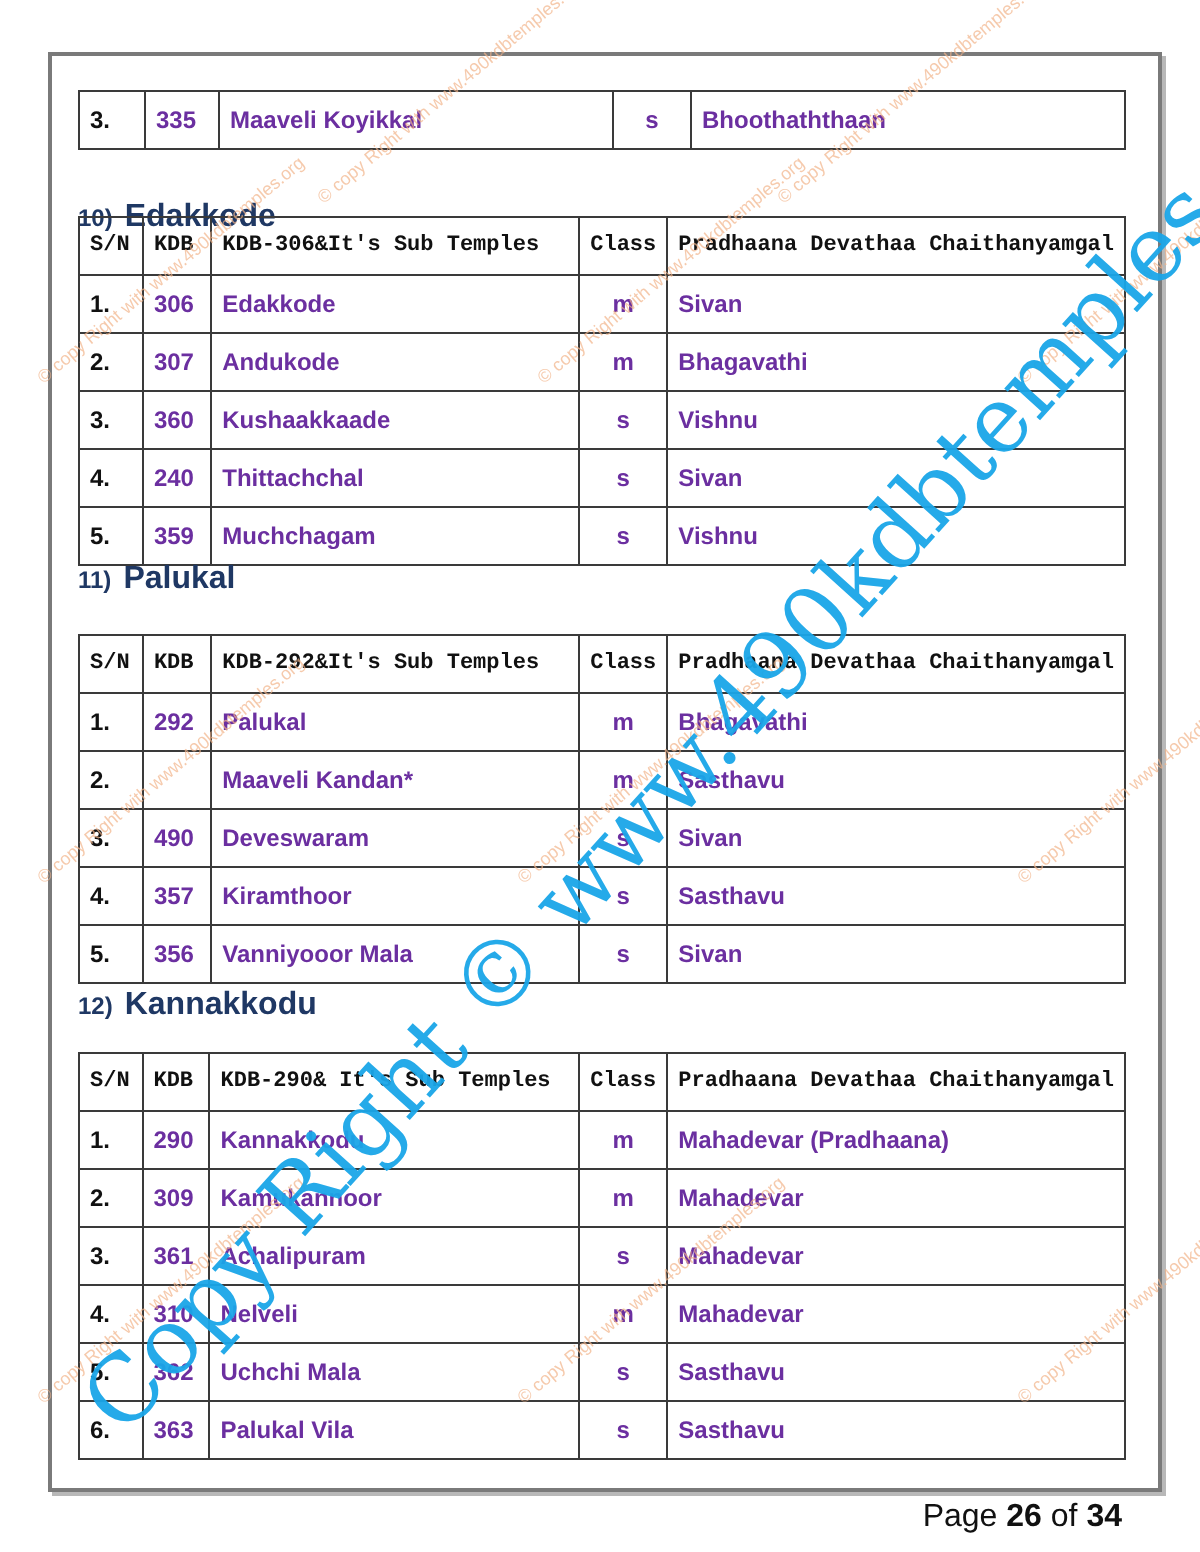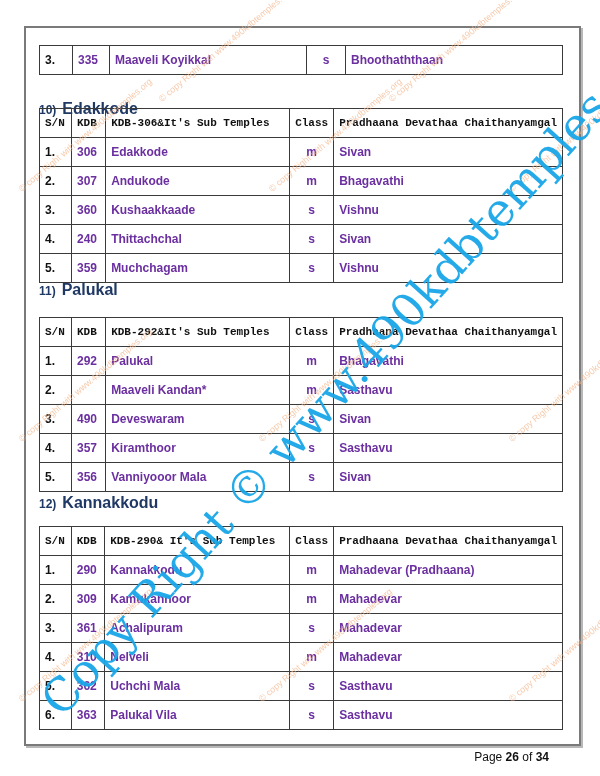--- a/index.html
+++ b/index.html
@@ -23,21 +23,21 @@
   .c-class { width: 28px; text-align: center !important; color: #6b2fa0; }
   .c-deity { color: #6b2fa0; }
   th.c-kdb, th.c-name, th.c-class, th.c-deity { color: #111; }
   .section-title {
     position: absolute; left: 39px; font-weight: bold; color: #1f3864;
     font-family: "Liberation Sans", sans-serif;
   }
   .section-title .num { font-size: 12px; margin-right: 6px; }
   .section-title .name { font-size: 16px; }
   .footer {
-    position: absolute; right: 51px; top: 750px; font-size: 12px; color: #111; font-family: "Liberation Sans", sans-serif;
+    position: absolute; right: 39px; top: 750px; font-size: 16px; color: #111; font-family: "Liberation Sans", sans-serif;
   }
   .footer b { font-weight: bold; }
   .watermark {
     position: absolute; left: 20px; top: 330px; font-family: "DejaVu Serif", serif;
     font-size: 46px; color: #1aa6e8; transform: rotate(-48deg); transform-origin: left top;
     white-space: nowrap; pointer-events: none; opacity: 0.95; top: 690px; left: 30px;
   }
   .wm-small {
     position: absolute; font-size: 9px; color: #f2b48a; transform: rotate(-40deg);
     white-space: nowrap; pointer-events: none; opacity: 0.7;

